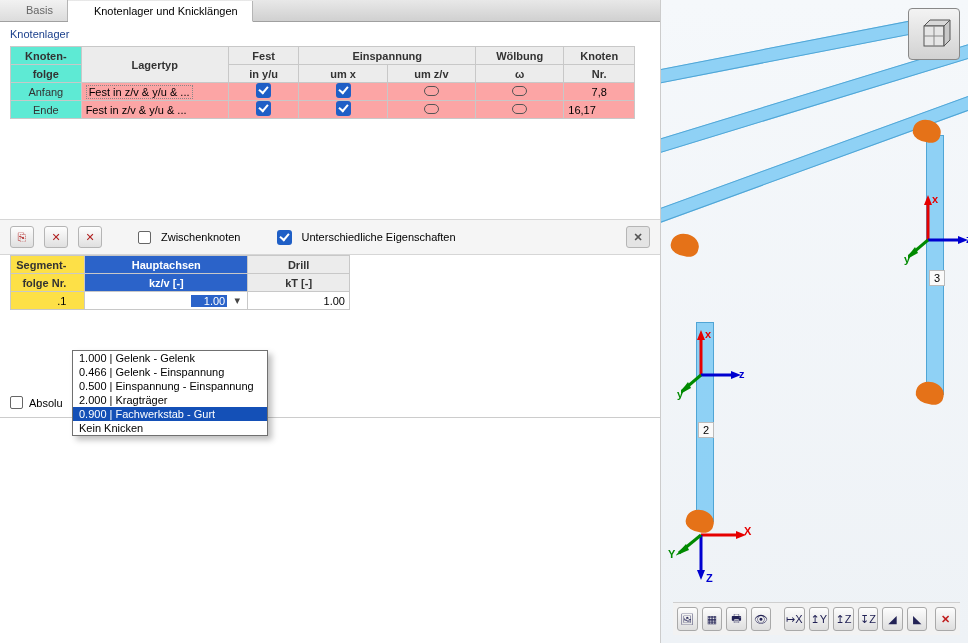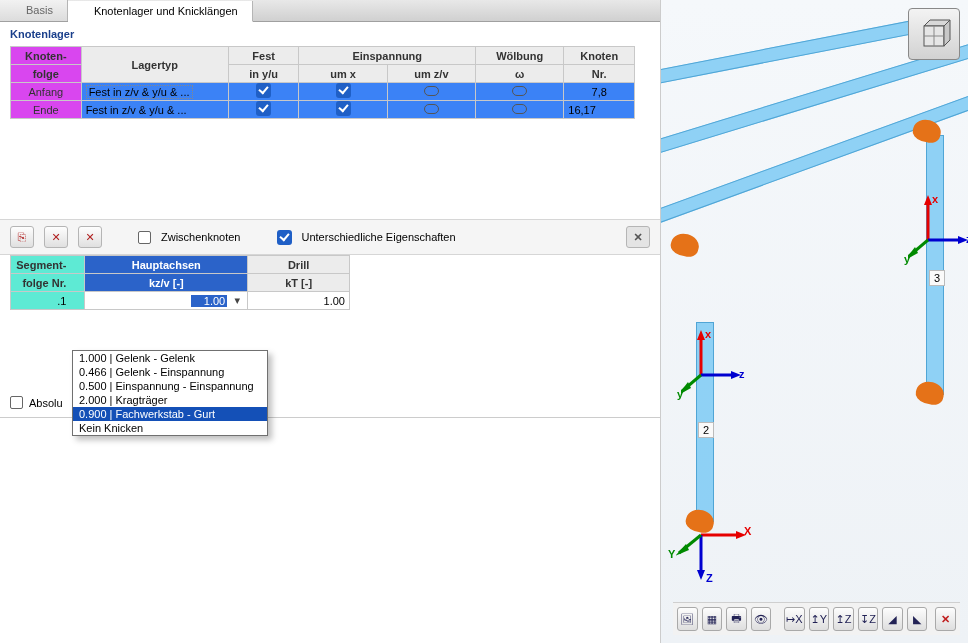--- a/index.html
+++ b/index.html
@@ -26,34 +26,34 @@
     padding: 4px 14px 0 26px;
     border-right: 1px solid #b5b5b5;
     color: #666;
     background: linear-gradient(#f2f2f2,#dcdcdc);
     cursor: pointer;
   }
   .tab.active { background: #fff; color: #000; border-bottom: 1px solid #fff; position: relative; top: 1px; }
   .section-title {
     padding: 6px 10px;
     color: #1a3f8b;
-    font-weight: bold;
+    font-weight: normal;
   }
   
   table { border-collapse: collapse; width: 625px; margin: 0 10px; }
   th, td {
     border: 1px solid #c8c8c8;
-    background: #3b82f6;
+    background: #fca5a5;
     height: 18px;
     font-size: 11px;
     text-align: center;
     vertical-align: middle;
     padding: 0 4px;
   }
-  th.group-col, td.group-col { width: 60px; background: #d946ef; color: #333; }
+  th.group-col, td.group-col { width: 60px; background: #5eead4; color: #333; }
   thead th { background: #ececec; color: #333; }
   td.lagertyp { text-align: left; width: 125px; }
   .boxed { border: 1px dotted #888; display: inline-block; padding: 0 2px; }
   .blue-check {
     display: inline-block; width: 15px; height: 15px;
     background: #1f5fc6; border-radius: 3px;
     position: relative;
   }
   .blue-check::after {
     content: ""; position: absolute; left: 3px; top: 3px;
@@ -81,21 +81,21 @@
     font-size: 11px; color: #b02020; cursor: pointer;
   }
   .close-x {
     margin-left: auto; width: 24px; height: 22px;
     display: inline-flex; align-items: center; justify-content: center;
     border: 1px solid #b5b5b5; border-radius: 3px; background: #e4e4e4;
     color: #555; font-weight: bold; cursor: pointer;
   }
   
   .knick-table th, .knick-table td { background: #fff; }
-  .knick-table .rowhead { background: #5eead4; text-align: right; width: 60px; padding-right: 18px; margin-top: 36px;}
+  .knick-table .rowhead { background: #fde047; text-align: right; width: 60px; padding-right: 18px; margin-top: 36px;}
   .knick-table thead th { background: #ececec; }
   .selected-header th.sel { background: #2b63c9; color: #fff; }
   .value-selected { background: #2b63c9; color: #fff; text-align: right; padding-right: 2px; display:inline-block; width:36px; }
   .combo-cell { position: relative; }
   .combo-arrow {
     position: absolute; right: 2px; top: 1px;
     width: 16px; height: 15px;
     display: inline-flex; align-items:center; justify-content:center;
     color: #444;
   }

